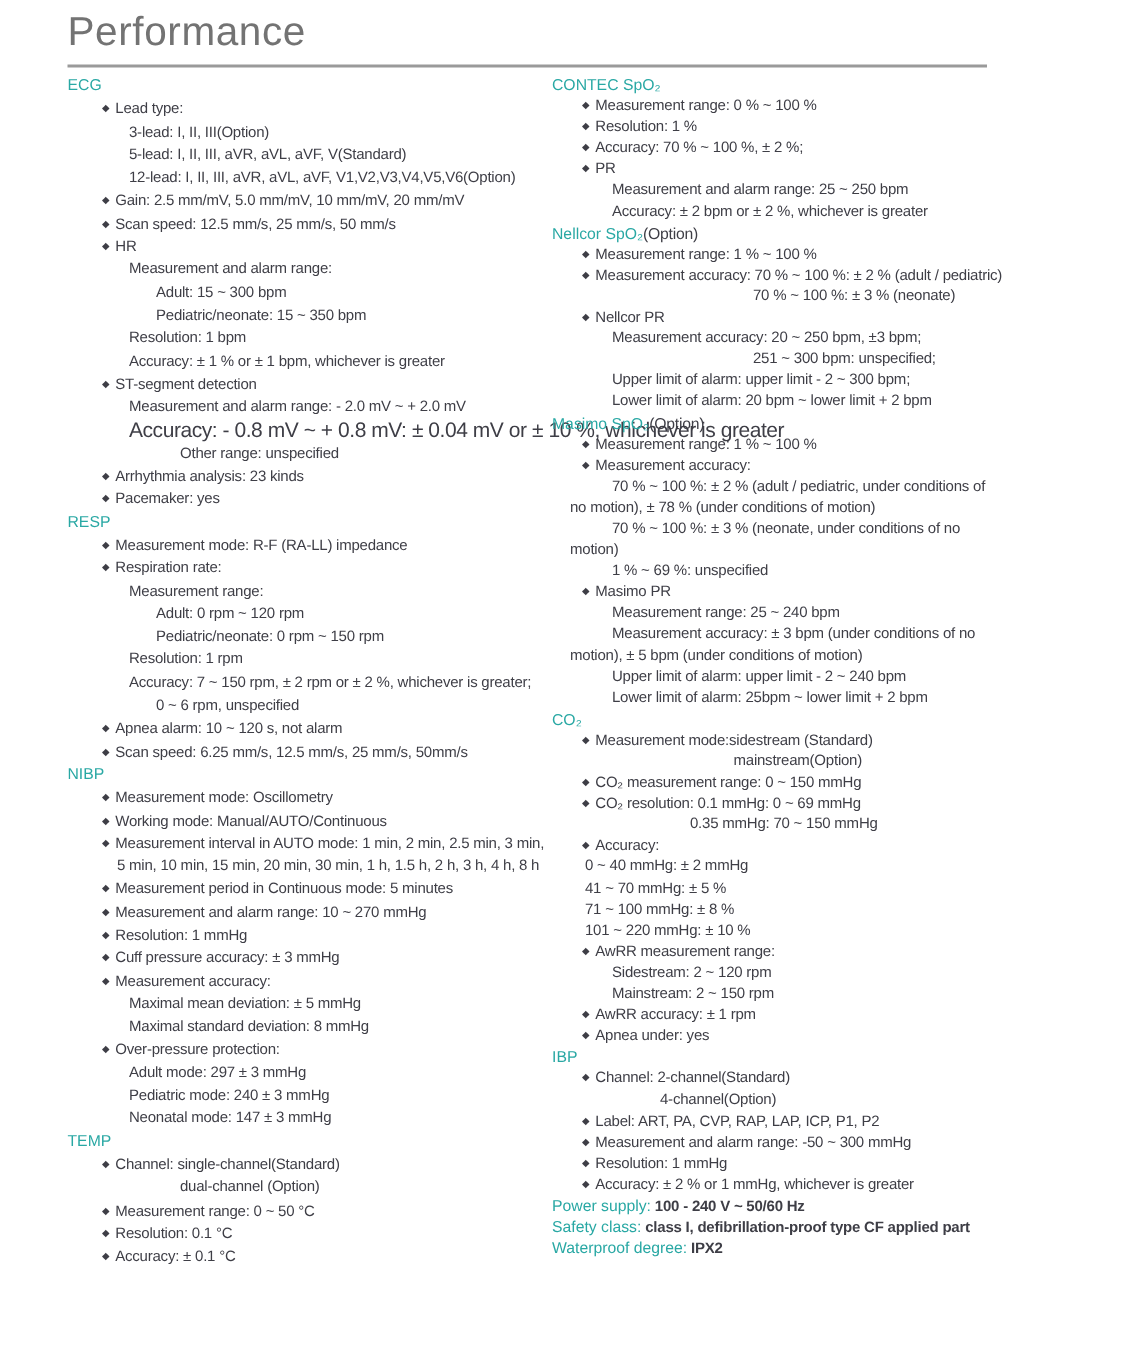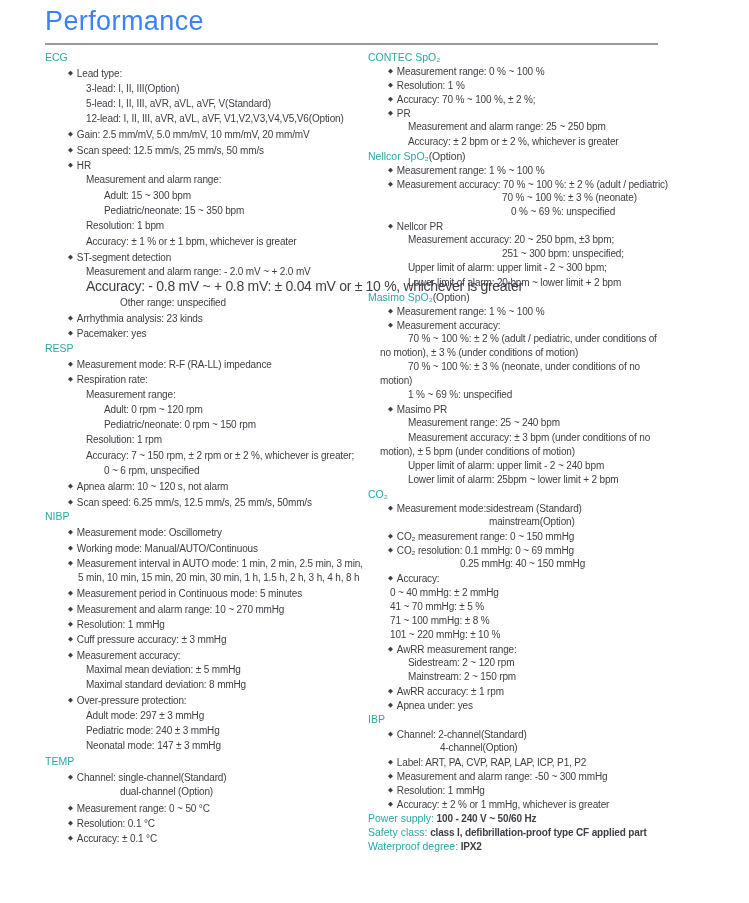--- a/index.html
+++ b/index.html
@@ -2,21 +2,21 @@
 <html><head>
 <meta charset="utf-8">
 <style>
   html,body{margin:0;padding:0;}
   body{
     width:749px;height:903px;background:#ffffff;position:relative;overflow:hidden;
     font-family:"Liberation Sans","DejaVu Sans",sans-serif;color:#3e3e46;
   }
   .page-title{
     position:absolute;left:45px;top:6px;font-size:27px;font-weight:400;
-    letter-spacing:0.4px;color:#3b82f6;
+    letter-spacing:0.4px;color:#737373;
   }
   .title-rule{
     position:absolute;left:45px;top:43px;width:613px;height:2px;background:#9a9a9a;
   }
   .col{position:absolute;top:50px;}
   .col-left{left:45px;width:320px;}
   .col-right{left:368px;width:378px;}
   .ln{white-space:nowrap;font-size:10px;letter-spacing:-0.15px;}
   .col-left  .ln{height:15.3px;line-height:15.3px;}
   .col-right .ln{height:14.1px;line-height:14.1px;}
@@ -102,46 +102,45 @@
     <div class="ln i-b1"><span class="diamond">◆</span><span class="txt">Measurement range: 0 % ~ 100 %</span></div>
     <div class="ln i-b1"><span class="diamond">◆</span><span class="txt">Resolution: 1 %</span></div>
     <div class="ln i-b1"><span class="diamond">◆</span><span class="txt">Accuracy: 70 % ~ 100 %, ± 2 %;</span></div>
     <div class="ln i-b1"><span class="diamond">◆</span><span class="txt">PR</span></div>
     <div class="ln i-l2"><span class="txt">Measurement and alarm range: 25 ~ 250 bpm</span></div>
     <div class="ln i-l2"><span class="txt">Accuracy: ± 2 bpm or ± 2 %, whichever is greater</span></div>
     <div class="ln sec"><span class="sec-name">Nellcor SpO₂</span><span class="sec-suffix">(Option)</span></div>
     <div class="ln i-b1"><span class="diamond">◆</span><span class="txt">Measurement range: 1 % ~ 100 %</span></div>
     <div class="ln i-b1"><span class="diamond">◆</span><span class="txt">Measurement accuracy: 70 % ~ 100 %: ± 2 % (adult / pediatric)</span></div>
     <div class="ln i-l7"><span class="txt">70 % ~ 100 %: ± 3 % (neonate)</span></div>
-    <div class="ln i-l8"><span class="txt">0 % ~ 69 %: unspecified</span></div>
     <div class="ln i-b1"><span class="diamond">◆</span><span class="txt">Nellcor PR</span></div>
     <div class="ln i-l2"><span class="txt">Measurement accuracy: 20 ~ 250 bpm, ±3 bpm;</span></div>
     <div class="ln i-l7"><span class="txt">251 ~ 300 bpm: unspecified;</span></div>
     <div class="ln i-l2"><span class="txt">Upper limit of alarm: upper limit - 2 ~ 300 bpm;</span></div>
     <div class="ln i-l2"><span class="txt">Lower limit of alarm: 20 bpm ~ lower limit + 2 bpm</span></div>
     <div class="ln sec"><span class="sec-name">Masimo SpO₂</span><span class="sec-suffix">(Option)</span></div>
     <div class="ln i-b1"><span class="diamond">◆</span><span class="txt">Measurement range: 1 % ~ 100 %</span></div>
     <div class="ln i-b1"><span class="diamond">◆</span><span class="txt">Measurement accuracy:</span></div>
     <div class="ln i-l2"><span class="txt">70 % ~ 100 %: ± 2 % (adult / pediatric, under conditions of</span></div>
-    <div class="ln i-out"><span class="txt">no motion), ± 3 % (under conditions of motion)</span></div>
+    <div class="ln i-out"><span class="txt">no motion), ± 78 % (under conditions of motion)</span></div>
     <div class="ln i-l2"><span class="txt">70 % ~ 100 %: ± 3 % (neonate, under conditions of no</span></div>
     <div class="ln i-out"><span class="txt">motion)</span></div>
     <div class="ln i-l2"><span class="txt">1 % ~ 69 %: unspecified</span></div>
     <div class="ln i-b1"><span class="diamond">◆</span><span class="txt">Masimo PR</span></div>
     <div class="ln i-l2"><span class="txt">Measurement range: 25 ~ 240 bpm</span></div>
     <div class="ln i-l2"><span class="txt">Measurement accuracy: ± 3 bpm (under conditions of no</span></div>
     <div class="ln i-out"><span class="txt">motion), ± 5 bpm (under conditions of motion)</span></div>
     <div class="ln i-l2"><span class="txt">Upper limit of alarm: upper limit - 2 ~ 240 bpm</span></div>
     <div class="ln i-l2"><span class="txt">Lower limit of alarm: 25bpm ~ lower limit + 2 bpm</span></div>
     <div class="ln sec"><span class="sec-name">CO₂</span></div>
     <div class="ln i-b1"><span class="diamond">◆</span><span class="txt">Measurement mode:sidestream (Standard)</span></div>
     <div class="ln i-l6"><span class="txt">mainstream(Option)</span></div>
     <div class="ln i-b1"><span class="diamond">◆</span><span class="txt">CO₂ measurement range: 0 ~ 150 mmHg</span></div>
     <div class="ln i-b1"><span class="diamond">◆</span><span class="txt">CO₂ resolution: 0.1 mmHg: 0 ~ 69 mmHg</span></div>
-    <div class="ln i-l5"><span class="txt">0.25 mmHg: 40 ~ 150 mmHg</span></div>
+    <div class="ln i-l5"><span class="txt">0.35 mmHg: 70 ~ 150 mmHg</span></div>
     <div class="ln i-b1"><span class="diamond">◆</span><span class="txt">Accuracy:</span></div>
     <div class="ln i-c1"><span class="txt">0 ~ 40 mmHg: ± 2 mmHg</span></div>
     <div class="ln i-c1"><span class="txt">41 ~ 70 mmHg: ± 5 %</span></div>
     <div class="ln i-c1"><span class="txt">71 ~ 100 mmHg: ± 8 %</span></div>
     <div class="ln i-c1"><span class="txt">101 ~ 220 mmHg: ± 10 %</span></div>
     <div class="ln i-b1"><span class="diamond">◆</span><span class="txt">AwRR measurement range:</span></div>
     <div class="ln i-l2"><span class="txt">Sidestream: 2 ~ 120 rpm</span></div>
     <div class="ln i-l2"><span class="txt">Mainstream: 2 ~ 150 rpm</span></div>
     <div class="ln i-b1"><span class="diamond">◆</span><span class="txt">AwRR accuracy: ± 1 rpm</span></div>
     <div class="ln i-b1"><span class="diamond">◆</span><span class="txt">Apnea under: yes</span></div>

